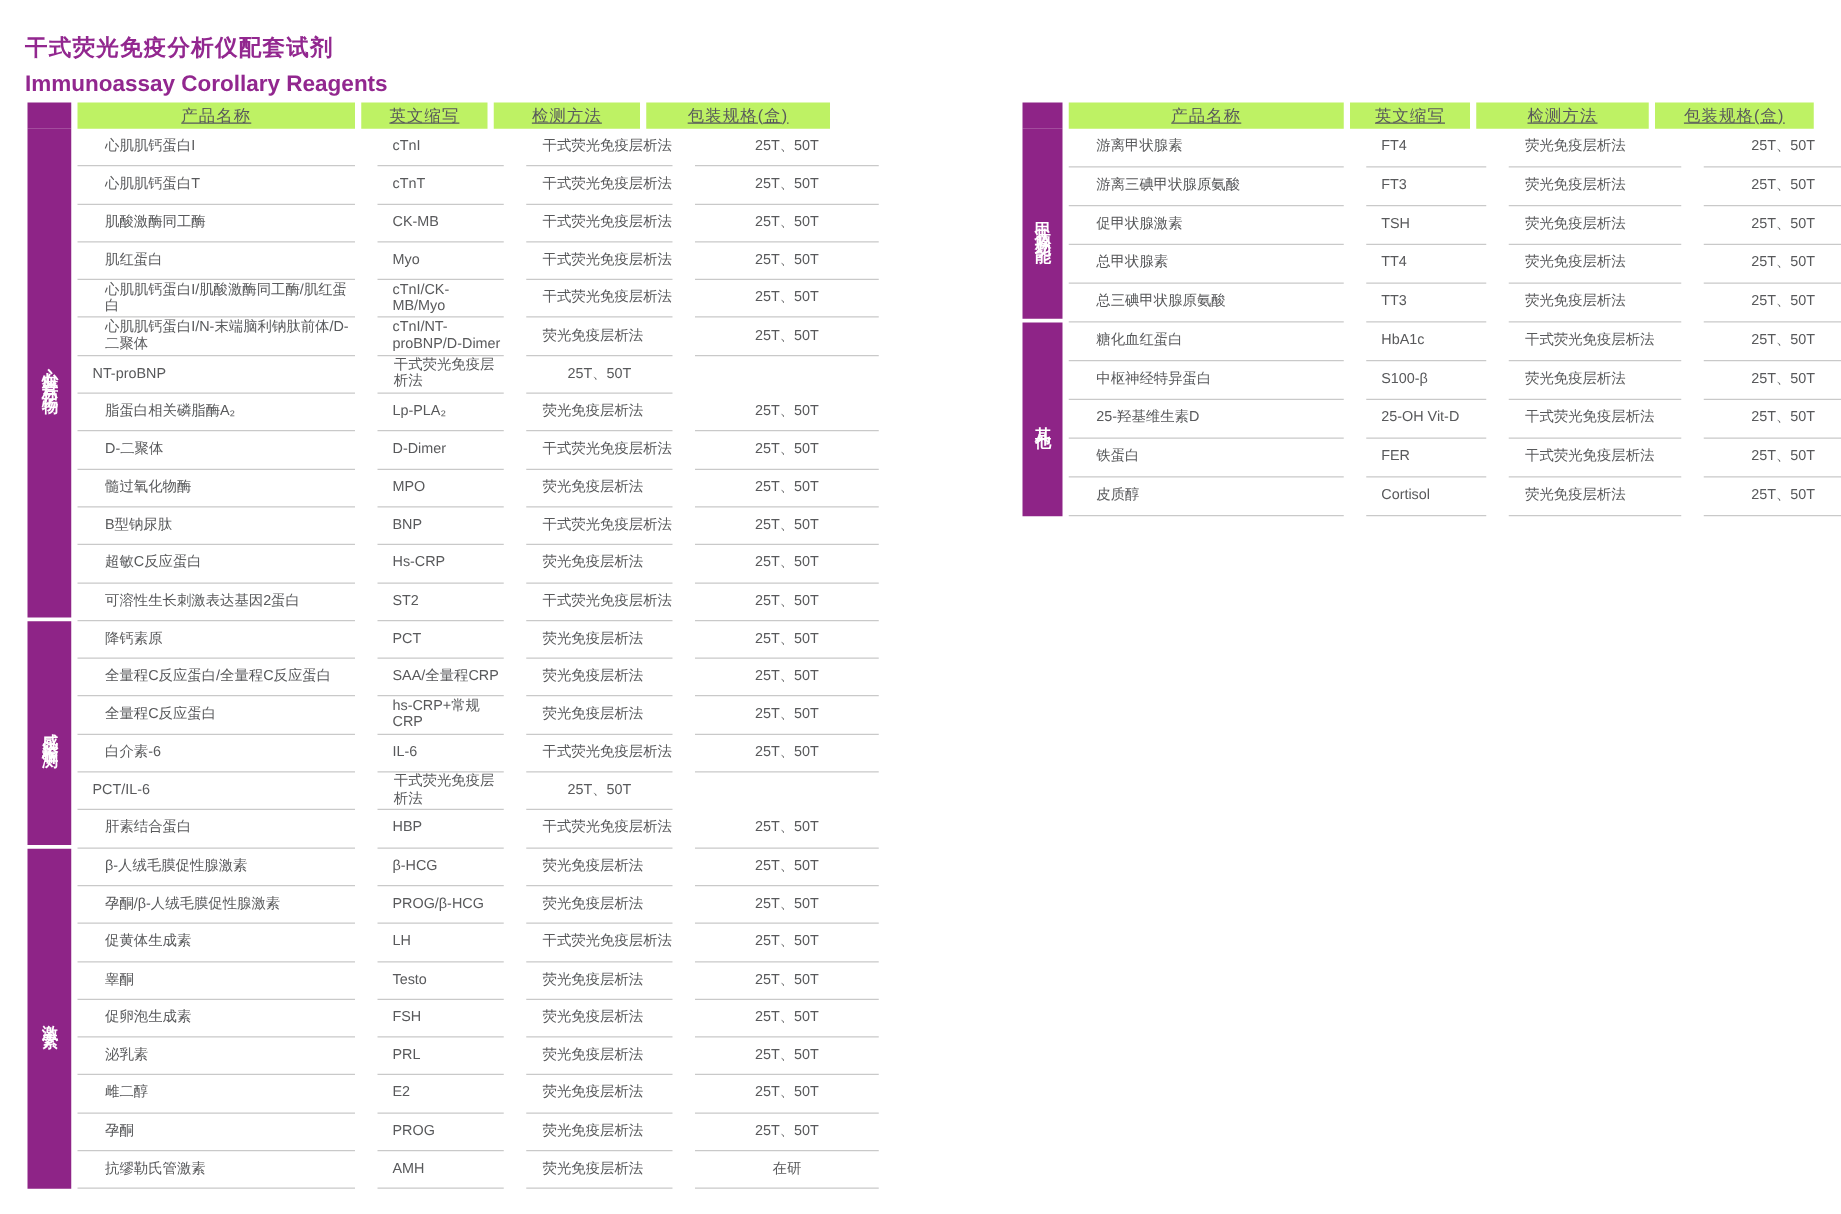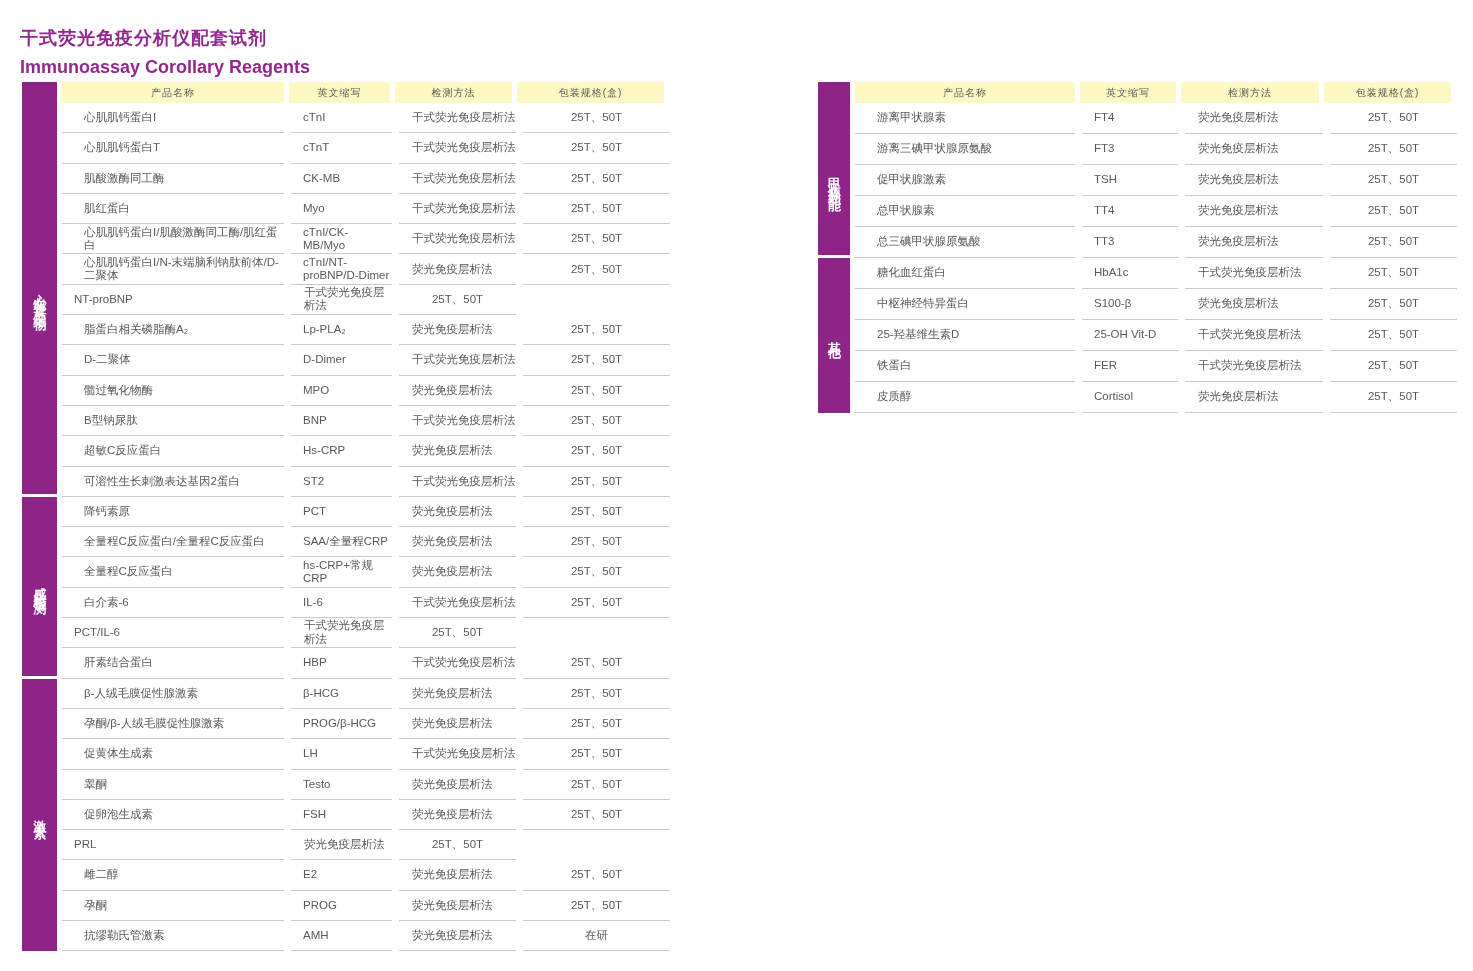--- a/index.html
+++ b/index.html
@@ -20,42 +20,43 @@
   .t-left{left:22px;  --cat:35px; --c1:222px; --c2:101px; --c3:117px; --c4:147px; --rowh:30.3px;}
   .t-right{left:818px; --cat:32px; --c1:220px; --c2:96px;  --c3:138px; --c4:127px; --rowh:31px;}
 
   .hrow{
     display:grid;
     grid-template-columns:var(--cat) var(--c1) var(--c2) var(--c3) var(--c4);
     column-gap:5px;height:21px;
   }
   .stub{background:#8e2487;}
   .th{
-    background:#fef9c3;color:#58595b;font-size:10px;
+    background:#bef264;color:#58595b;font-size:13px;
     display:flex;align-items:center;justify-content:center;
     letter-spacing:1px;
+    text-decoration:underline;
   }
   .section{
     display:grid;
     grid-template-columns:var(--cat) 1fr;
     column-gap:5px;
   }
   .cat{
     background:#8e2487;
     display:flex;align-items:center;justify-content:center;
   }
   .section:not(:last-child) .cat{margin-bottom:3px;}
   .cat span{
     writing-mode:vertical-rl;text-orientation:upright;
     color:#ffffff;font-size:13px;font-weight:bold;letter-spacing:5px;
   }
   .row{
     display:grid;
     grid-template-columns:var(--c1) var(--c2) var(--c3) var(--c4);
-    column-gap:7px;min-height:var(--rowh);
+    column-gap:18px;min-height:var(--rowh);
   }
   .td{
     border-bottom:1px solid #c9c9c9;
     display:flex;align-items:center;
     font-size:11.5px;color:#58595b;line-height:1.15;
     box-sizing:border-box;
   }
   .td.name{padding-left:22px;padding-right:4px;}
   .td.abbr{padding-left:12px;padding-right:2px;}
   .td.method{padding-left:13px;}
@@ -230,20 +231,21 @@
           <div class="td method">荧光免疫层析法</div>
           <div class="td spec">25T、50T</div>
         </div>
         <div class="row">
           <div class="td name">促卵泡生成素</div>
           <div class="td abbr">FSH</div>
           <div class="td method">荧光免疫层析法</div>
           <div class="td spec">25T、50T</div>
         </div>
         <div class="row">
+          <div class="td name">泌乳素</div>
           <div class="td abbr">PRL</div>
           <div class="td method">荧光免疫层析法</div>
           <div class="td spec">25T、50T</div>
         </div>
         <div class="row">
           <div class="td name">雌二醇</div>
           <div class="td abbr">E2</div>
           <div class="td method">荧光免疫层析法</div>
           <div class="td spec">25T、50T</div>
         </div>

